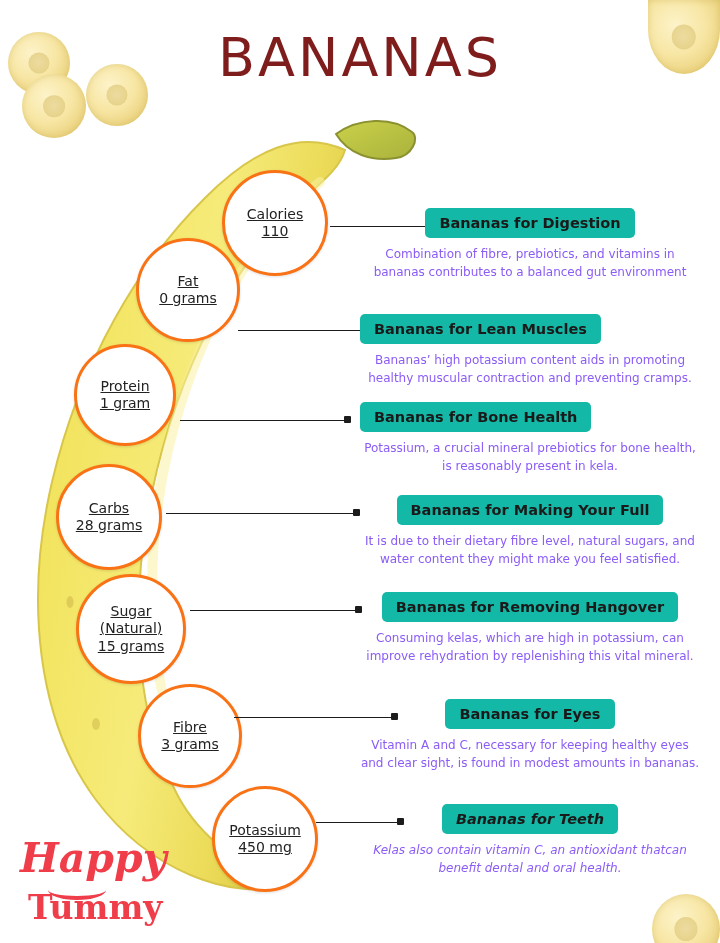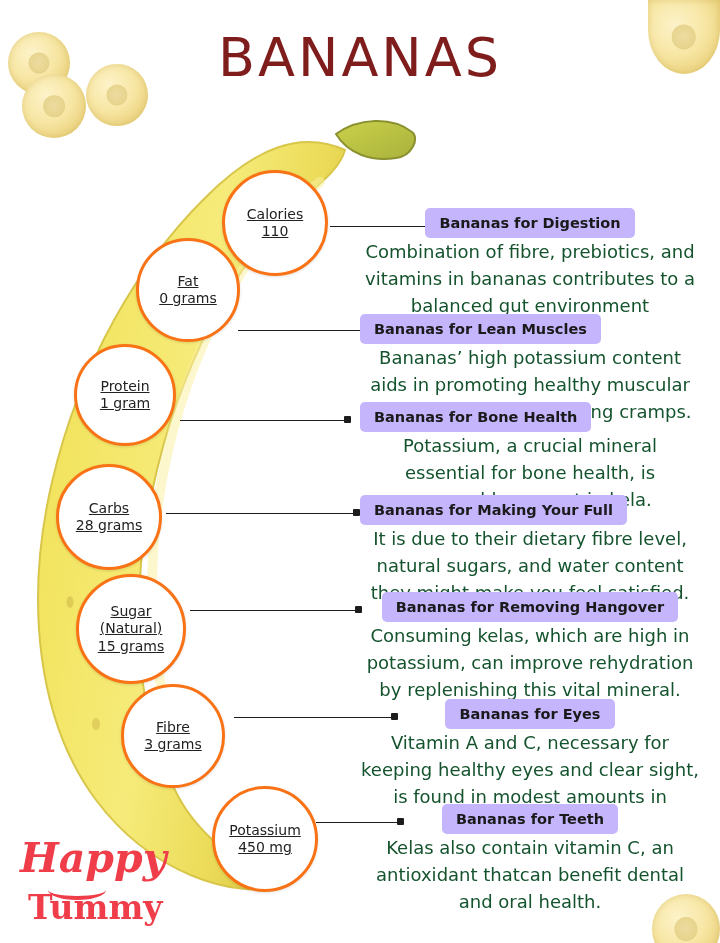--- a/index.html
+++ b/index.html
@@ -105,33 +105,34 @@
     background: #1c1c1c;
     border-radius: 1px;
   }
 
   
   .benefit {
     position: absolute;
   }
   .benefit-label {
     display: inline-block;
-    background: #c4b5fd;
+    background: #14b8a6;
     color: #1a1a1a;
     font-family: "DejaVu Sans", sans-serif;
     font-size: 14.5px;
     font-weight: 700;
     padding: 7px 14px;
     border-radius: 5px;
     white-space: nowrap;
   }
   .benefit-desc {
-    color: #14532d;
+    margin-top: 7px;
+    color: #8b5cf6;
     font-family: "DejaVu Sans", sans-serif;
-    font-size: 18px;
+    font-size: 12px;
     line-height: 1.5;
     text-align: center;
   }
 
   
   .logo {
     position: absolute;
     left: 20px;
     top: 838px;
     width: 130px;
@@ -234,21 +235,21 @@
     <span>Carbs</span>
     <span>28 grams</span>
   </div>
 
   <div class="bubble" style="left:76px; top:574px; width:104px; height:104px;">
     <span>Sugar</span>
     <span>(Natural)</span>
     <span>15 grams</span>
   </div>
 
-  <div class="bubble" style="left:121px; top:684px; width:98px; height:98px;">
+  <div class="bubble" style="left:138px; top:684px; width:98px; height:98px;">
     <span>Fibre</span>
     <span>3 grams</span>
   </div>
 
   <div class="bubble" style="left:212px; top:786px; width:100px; height:100px;">
     <span>Potassium</span>
     <span>450 mg</span>
   </div>
 
   <div class="connector" style="left:330px; top:226px; width:118px;"></div>
@@ -283,45 +284,45 @@
     <div style="text-align:left;">
       <span class="benefit-label">Bananas for Lean Muscles</span>
     </div>
     <div class="benefit-desc">Bananas’ high potassium content aids in promoting healthy muscular contraction and preventing cramps.</div>
   </div>
 
   <div class="benefit" style="left:360px; top:402px; width:340px;">
     <div style="text-align:left;">
       <span class="benefit-label">Bananas for Bone Health</span>
     </div>
-    <div class="benefit-desc">Potassium, a crucial mineral essential for bone health, is reasonably present in kela.</div>
+    <div class="benefit-desc">Potassium, a crucial mineral prebiotics for bone health, is reasonably present in kela.</div>
   </div>
 
   <div class="benefit" style="left:360px; top:495px; width:340px;">
-    <div style="">
+    <div style="text-align:center;">
       <span class="benefit-label">Bananas for Making Your Full</span>
     </div>
     <div class="benefit-desc">It is due to their dietary fibre level, natural sugars, and water content they might make you feel satisfied.</div>
   </div>
 
   <div class="benefit" style="left:360px; top:592px; width:340px;">
     <div style="text-align:center;">
       <span class="benefit-label">Bananas for Removing Hangover</span>
     </div>
     <div class="benefit-desc">Consuming kelas, which are high in potassium, can improve rehydration by replenishing this vital mineral.</div>
   </div>
 
   <div class="benefit" style="left:360px; top:699px; width:340px;">
     <div style="text-align:center;">
       <span class="benefit-label">Bananas for Eyes</span>
     </div>
     <div class="benefit-desc">Vitamin A and C, necessary for keeping healthy eyes and clear sight, is found in modest amounts in bananas.</div>
   </div>
 
-  <div class="benefit" style="left:360px; top:804px; width:340px;">
+  <div class="benefit" style="left:360px; top:804px; width:340px;font-style:italic;">
     <div style="text-align:center;">
       <span class="benefit-label">Bananas for Teeth</span>
     </div>
     <div class="benefit-desc">Kelas also contain vitamin C, an antioxidant thatcan benefit dental and oral health.</div>
   </div>
 
   <div class="logo">
     <div class="logo-happy">Happy</div>
     <div class="logo-smile"></div>
     <div class="logo-tummy">Tummy</div>

